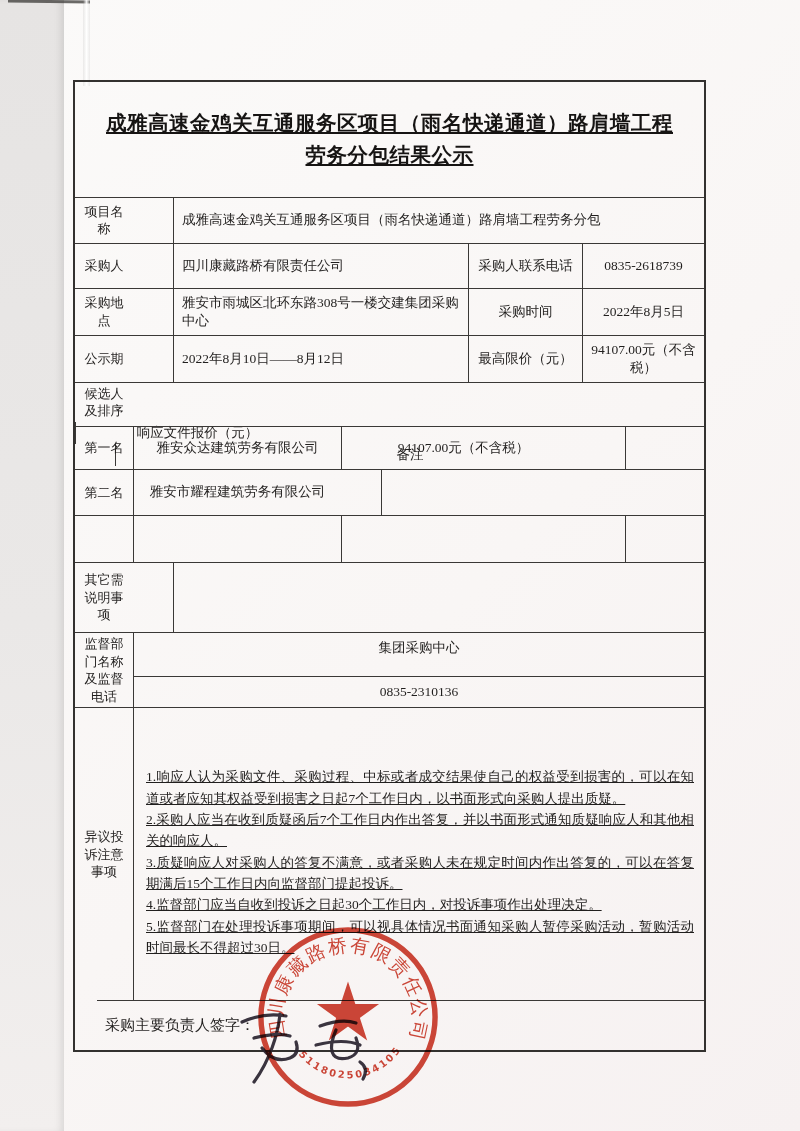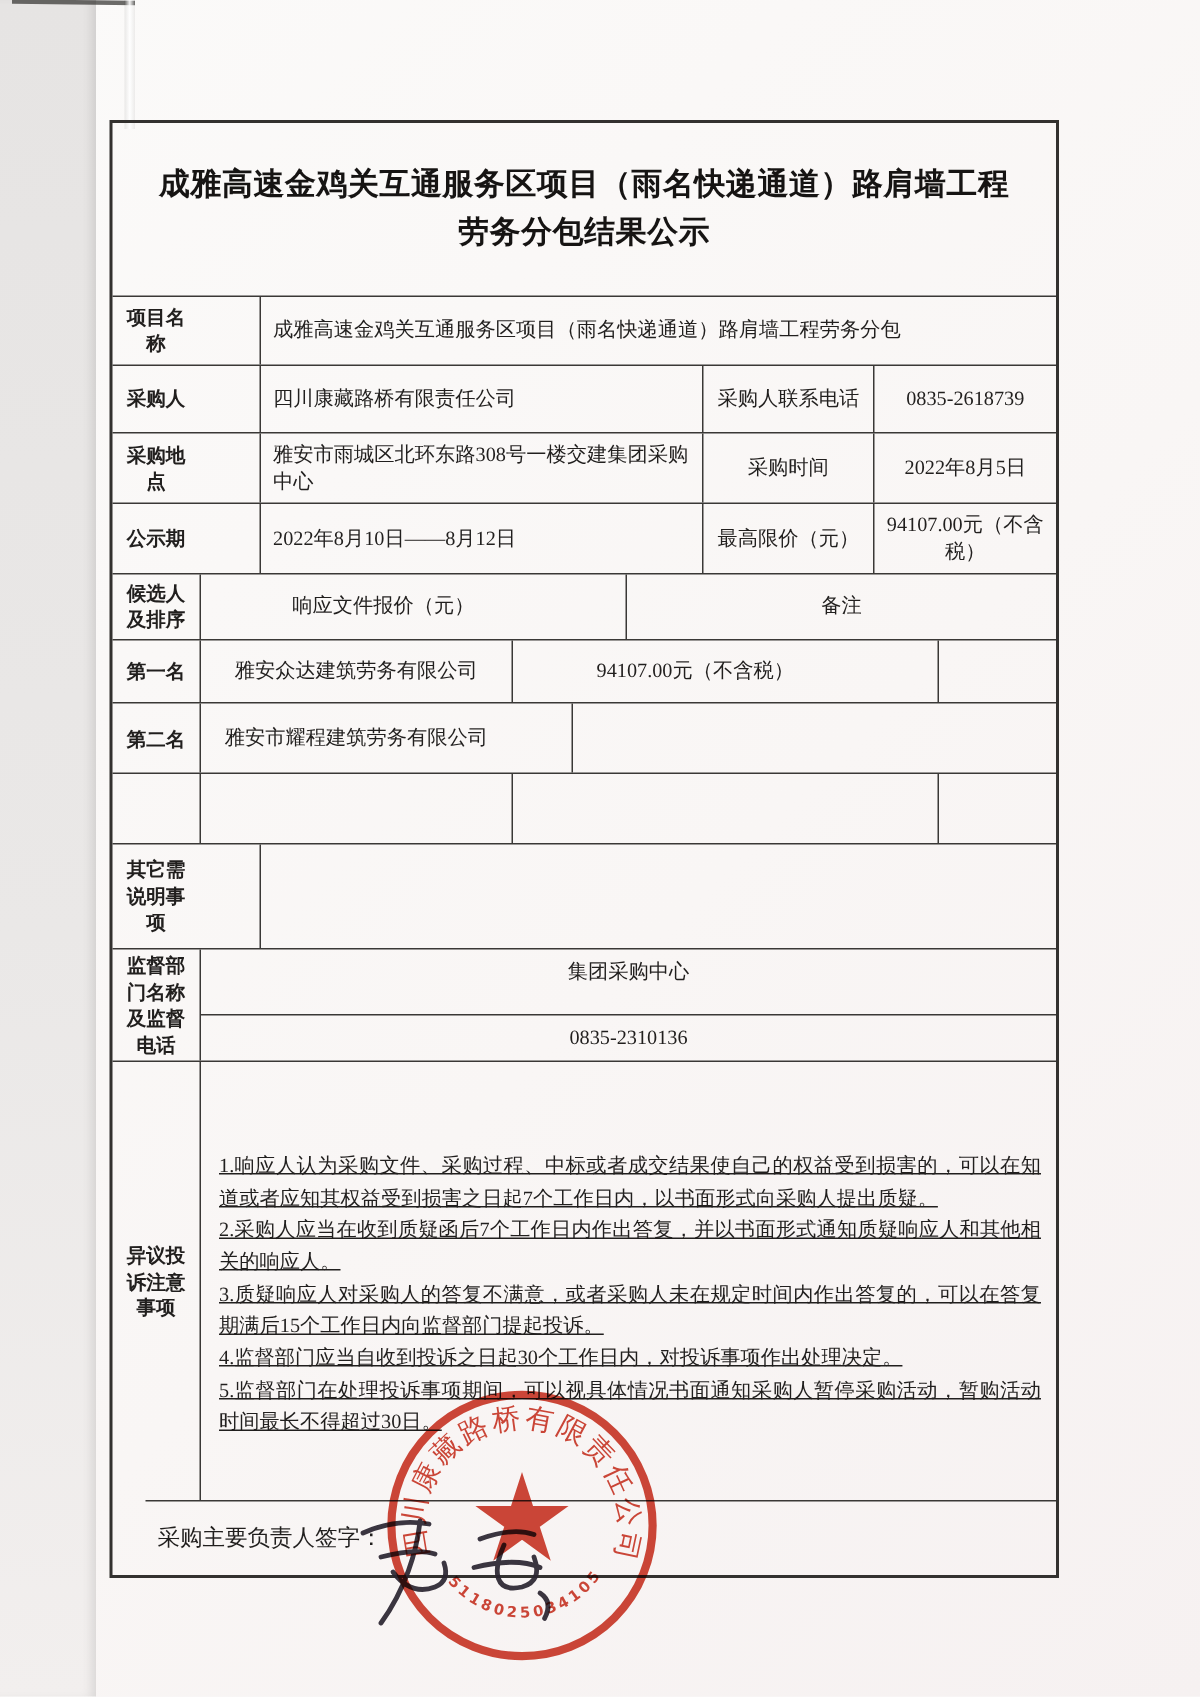--- a/index.html
+++ b/index.html
@@ -27,35 +27,35 @@
   .doc-table {
     position:absolute; left:73px; top:80px; width:633px; height:972px;
     border:2px solid #33312f; display:flex; flex-direction:column;
     background:transparent;
   }
   .row { display:flex; flex-direction:row; }
   .row + .row { border-top:1.5px solid #3a3836; }
   .cell { display:flex; align-items:center; justify-content:center; text-align:center;
           font-size:13.5px; line-height:1.35; padding:2px 4px; }
   .cell + .cell { border-left:1.5px solid #3a3836; }
-  .lab { width:58px; flex:none; font-size:13px;font-weight:bold; }
+  .lab { width:58px; flex:none; font-size:13px; }
   .grow { flex:1;margin-left:40px; }
   .w114 { width:114px; flex:none; }
   .w122 { width:122px; flex:none; }
   .w208 { width:208px; flex:none; }
   .w244 { width:244px; flex:none; }
   .left-al { justify-content:flex-start; text-align:left; padding-left:8px; }
   .title-row { height:115px; }
   .title-cell { flex:1; display:flex; align-items:center; justify-content:center; padding:10px 26px; }
   .doc-title {
     font-family:"Liberation Sans","DejaVu Sans",sans-serif;
     font-weight:bold; font-size:20.5px; line-height:1.55; text-align:center;
-    color:#161413; letter-spacing:.5px;
-  }
-  .h47 { height:47px; } .h45 { height:45px; } .h44 { height:44px; } .h43 { height:43px; }
+    color:#161413; letter-spacing:.5px;text-decoration:underline;
+  }
+  .h47 { height:47px; } .h45 { height:45px; } .h44 { height:44px;flex-direction:column; } .h43 { height:43px; }
   .h70 { height:70px; } .h294 { height:294px; } .h50 { height:50px;margin-left:22px; }
   .sup-row { height:76px; }
   .sup-right { flex:1; display:flex; flex-direction:column; }
   .sup-sub { flex:1; display:flex; align-items:center; justify-content:center; font-size:13.5px; }
   .sup-sub + .sup-sub { border-top:1.5px solid #3a3836; }
   .objection-content {
     flex:1; border-left:1.5px solid #3a3836; padding:58px 10px 8px 12px;
     font-size:13.5px; line-height:1.58; text-align:justify;text-decoration:underline;
   }
   .objection-content div { margin:0; }

